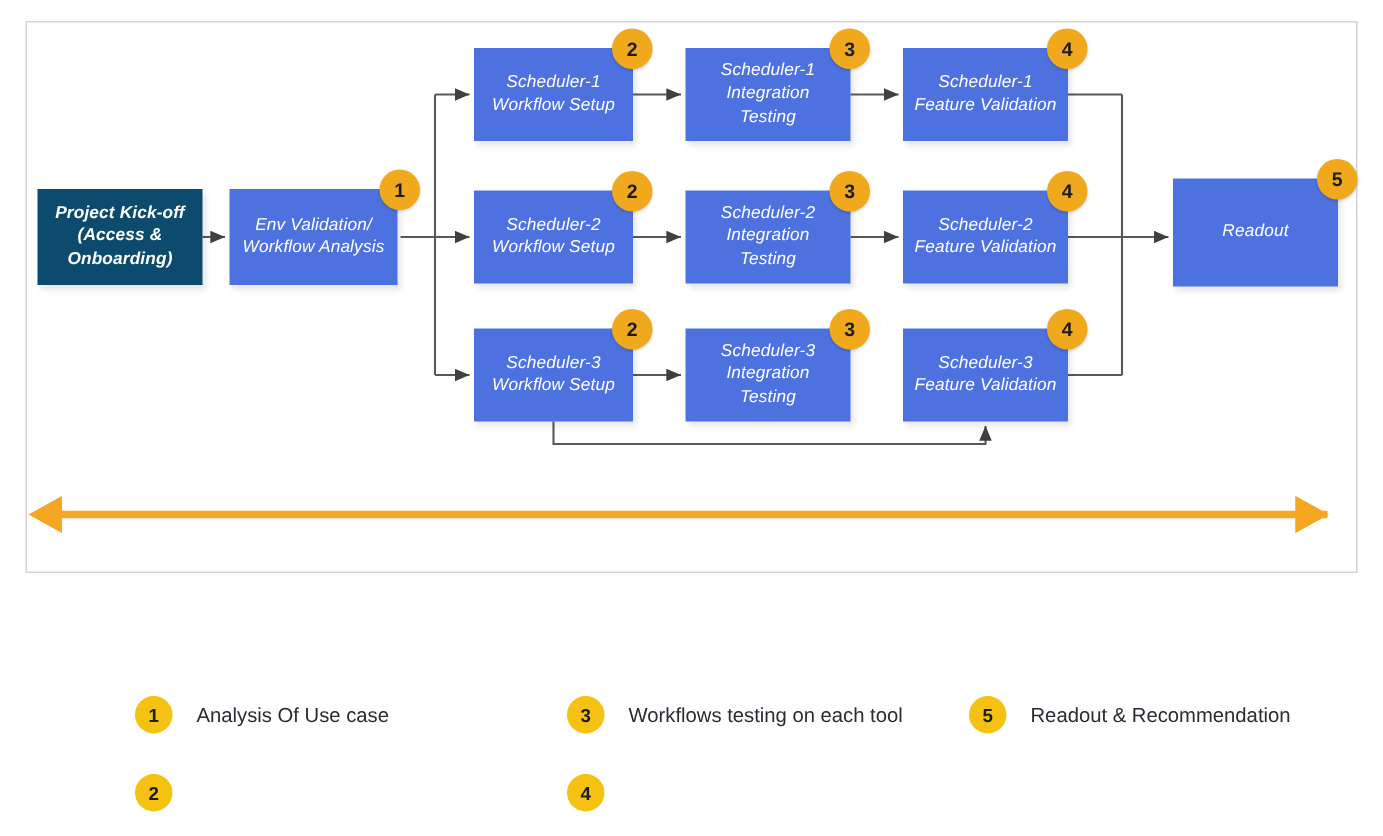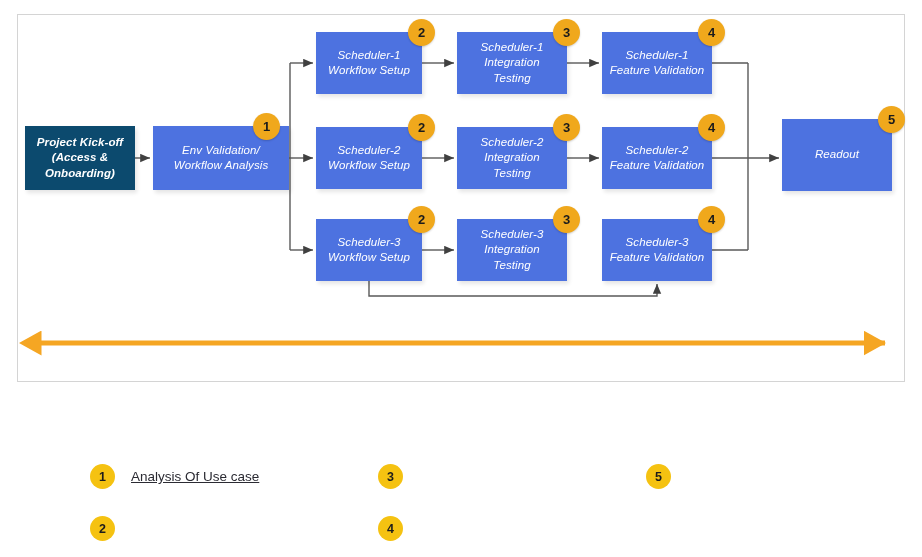--- a/index.html
+++ b/index.html
@@ -94,21 +94,20 @@
     display: flex;
     align-items: center;
     justify-content: center;
     flex: 0 0 auto;
   }
   .legend-text {
     margin-left: 16px;
     font-size: 13.5px;
     color: #2b2b33;
     white-space: nowrap;
-    text-decoration: underline;
   }
 </style>
 </head>
 <body>
 
 <div id="diagram-frame"></div>
 
 <svg id="diagram-canvas" viewBox="0 0 922 400" xmlns="http://www.w3.org/2000/svg">
   <defs>
     <marker id="arrowDark" markerWidth="8" markerHeight="8" refX="7" refY="3" orient="auto" markerUnits="strokeWidth">
@@ -148,21 +147,21 @@
     <path d="M712,158 L779,158" marker-end="url(#arrowDark)"></path>
   </g>
 
   <path d="M38,343 L885,343" stroke="#f5a623" stroke-width="5" fill="none" marker-start="url(#arrowOrangeStart)" marker-end="url(#arrowOrangeEnd)"></path>
 </svg>
 
 <div id="nodes-layer">
     <div class="node" style="left: 25px; top: 126px; width: 110px; height: 64px; background: #0c4a6e; color: rgb(255, 255, 255); font-weight: bold;">Project Kick-off
 (Access &amp;
 Onboarding)</div>
-    <div class="node" style="left: 153px; top: 126px; width: 136px; height: 64px; background: rgb(77, 114, 224); color: rgb(255, 255, 255);">Env Validation/
+    <div class="node" style="left: 153px; top: 126px; width: 112px; height: 64px; background: rgb(77, 114, 224); color: rgb(255, 255, 255);">Env Validation/
 Workflow Analysis</div>
     <div class="badge" style="left: 253px; top: 113px; background: rgb(240, 168, 28);">1</div>
     <div class="node" style="left: 316px; top: 32px; width: 106px; height: 62px; background: rgb(77, 114, 224); color: rgb(255, 255, 255);">Scheduler-1
 Workflow Setup</div>
     <div class="badge" style="left: 408px; top: 19px; background: rgb(240, 168, 28);">2</div>
     <div class="node" style="left: 457px; top: 32px; width: 110px; height: 62px; background: rgb(77, 114, 224); color: rgb(255, 255, 255);">Scheduler-1
 Integration
 Testing</div>
     <div class="badge" style="left: 553px; top: 19px; background: rgb(240, 168, 28);">3</div>
     <div class="node" style="left: 602px; top: 32px; width: 110px; height: 62px; background: rgb(77, 114, 224); color: rgb(255, 255, 255);">Scheduler-1
@@ -195,20 +194,22 @@
 <div id="legend">
     <div class="legend-item" style="left: 90px; top: 24px;">
       <div class="legend-badge" style="background: rgb(245, 194, 17);">1</div>
       <div class="legend-text">Analysis Of Use case</div>
     </div>
     <div class="legend-item" style="left: 90px; top: 76px;">
       <div class="legend-badge" style="background: rgb(245, 194, 17);">2</div>
     </div>
     <div class="legend-item" style="left: 378px; top: 24px;">
       <div class="legend-badge" style="background: rgb(245, 194, 17);">3</div>
+      <div class="legend-text">Workflows testing on each tool</div>
     </div>
     <div class="legend-item" style="left: 378px; top: 76px;">
       <div class="legend-badge" style="background: rgb(245, 194, 17);">4</div>
     </div>
     <div class="legend-item" style="left: 646px; top: 24px;">
       <div class="legend-badge" style="background: rgb(245, 194, 17);">5</div>
+      <div class="legend-text">Readout &amp; Recommendation</div>
     </div>
   </div>
 
 </body></html>

